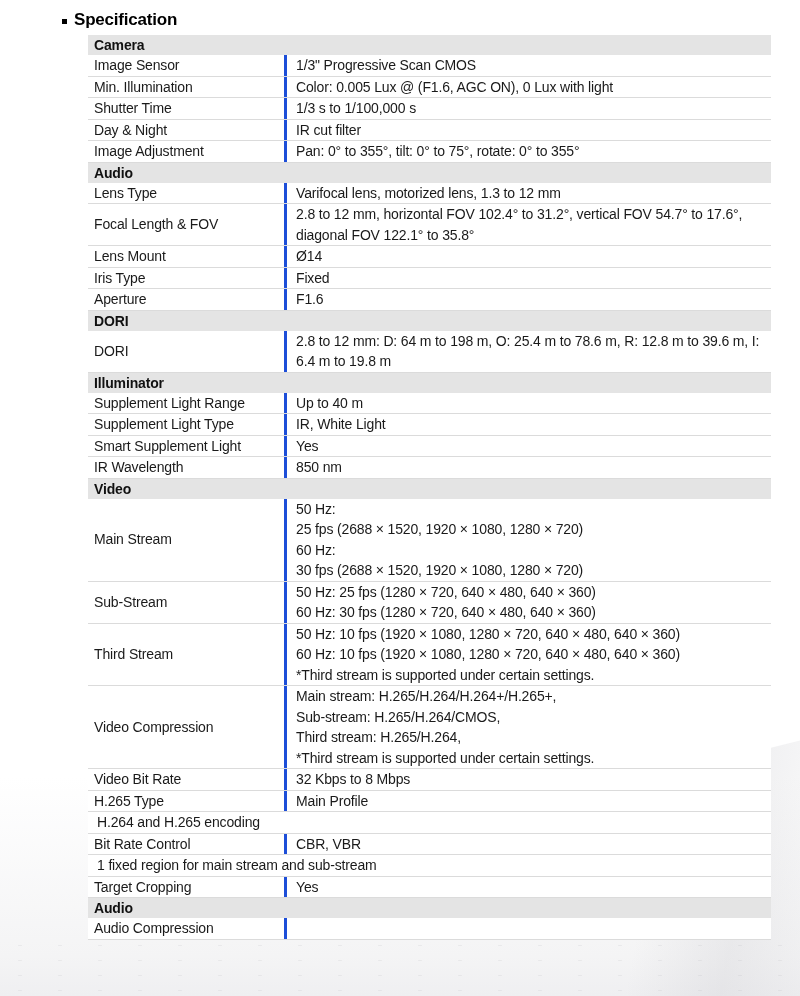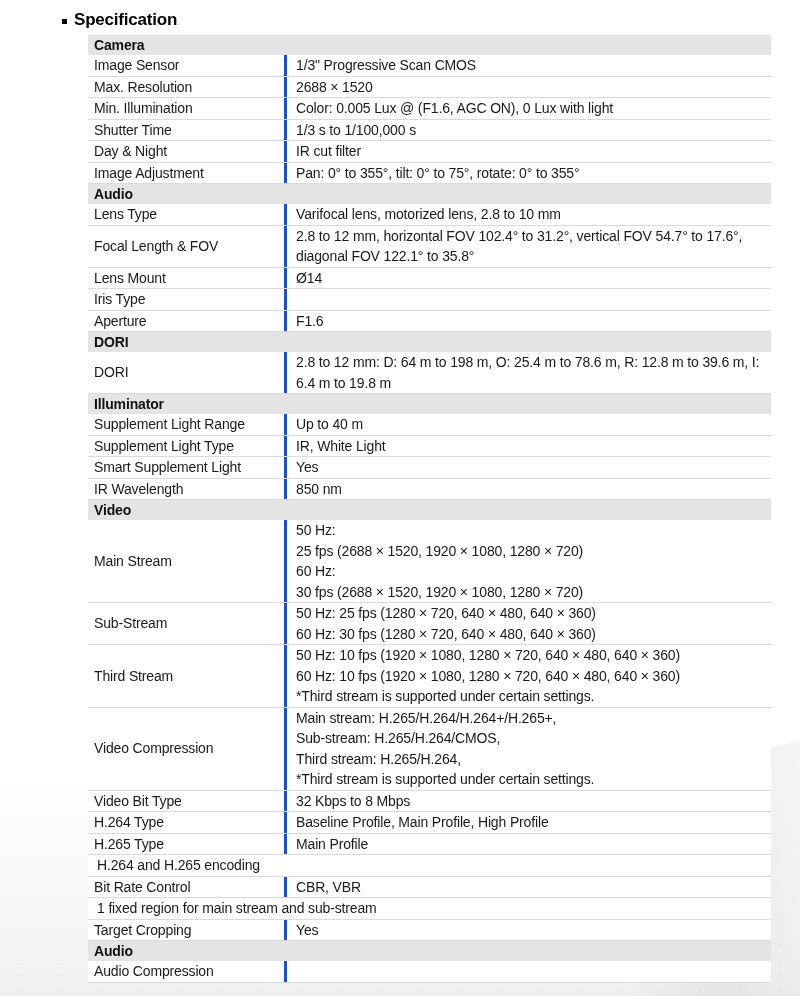--- a/index.html
+++ b/index.html
@@ -80,28 +80,20 @@
       <div class="row">
         <div class="cell-label">
           <div class="">Image Sensor</div>
         </div>
         <div class="cell-value">
           <div class="value-line">1/3" Progressive Scan CMOS</div>
         </div>
       </div>
       <div class="row">
         <div class="cell-label">
-          <div class="">Max. Resolution</div>
-        </div>
-        <div class="cell-value">
-          <div class="value-line">2688 × 1520</div>
-        </div>
-      </div>
-      <div class="row">
-        <div class="cell-label">
           <div class="">Min. Illumination</div>
         </div>
         <div class="cell-value">
           <div class="value-line">Color: 0.005 Lux @ (F1.6, AGC ON), 0 Lux with light</div>
         </div>
       </div>
       <div class="row">
         <div class="cell-label">
           <div class="">Shutter Time</div>
         </div>
@@ -124,21 +116,21 @@
         <div class="cell-value">
           <div class="value-line">Pan: 0° to 355°, tilt: 0° to 75°, rotate: 0° to 355°</div>
         </div>
       </div>
       <div class="section-header">Audio</div>
       <div class="row">
         <div class="cell-label">
           <div class="">Lens Type</div>
         </div>
         <div class="cell-value">
-          <div class="value-line">Varifocal lens, motorized lens, 2.8 to 10 mm</div>
+          <div class="value-line">Varifocal lens, motorized lens, 1.3 to 12 mm</div>
         </div>
       </div>
       <div class="row">
         <div class="cell-label">
           <div class="">Focal Length &amp; FOV</div>
         </div>
         <div class="cell-value">
           <div class="value-line">2.8 to 12 mm, horizontal FOV 102.4° to 31.2°, vertical FOV 54.7° to 17.6°, diagonal FOV 122.1° to 35.8°</div>
         </div>
       </div>
@@ -146,20 +138,23 @@
         <div class="cell-label">
           <div class="">Lens Mount</div>
         </div>
         <div class="cell-value">
           <div class="value-line">Ø14</div>
         </div>
       </div>
       <div class="row">
         <div class="cell-label">
           <div class="">Iris Type</div>
+        </div>
+        <div class="cell-value">
+          <div class="value-line">Fixed</div>
         </div>
       </div>
       <div class="row">
         <div class="cell-label">
           <div class="">Aperture</div>
         </div>
         <div class="cell-value">
           <div class="value-line">F1.6</div>
         </div>
       </div>
@@ -242,32 +237,24 @@
         </div>
         <div class="cell-value">
           <div class="value-line">Main stream: H.265/H.264/H.264+/H.265+,</div>
           <div class="value-line">Sub-stream: H.265/H.264/CMOS,</div>
           <div class="value-line">Third stream: H.265/H.264,</div>
           <div class="value-line">*Third stream is supported under certain settings.</div>
         </div>
       </div>
       <div class="row">
         <div class="cell-label">
-          <div class="">Video Bit Type</div>
+          <div class="">Video Bit Rate</div>
         </div>
         <div class="cell-value">
           <div class="value-line">32 Kbps to 8 Mbps</div>
-        </div>
-      </div>
-      <div class="row">
-        <div class="cell-label">
-          <div class="">H.264 Type</div>
-        </div>
-        <div class="cell-value">
-          <div class="value-line">Baseline Profile, Main Profile, High Profile</div>
         </div>
       </div>
       <div class="row">
         <div class="cell-label">
           <div class="">H.265 Type</div>
         </div>
         <div class="cell-value">
           <div class="value-line">Main Profile</div>
         </div>
       </div>

